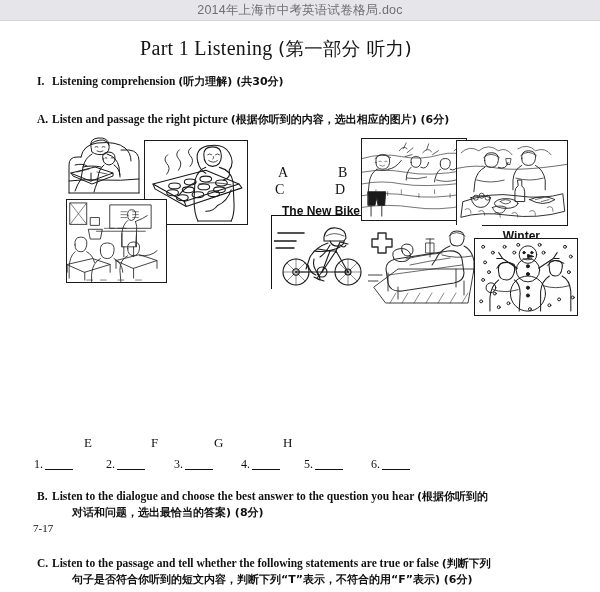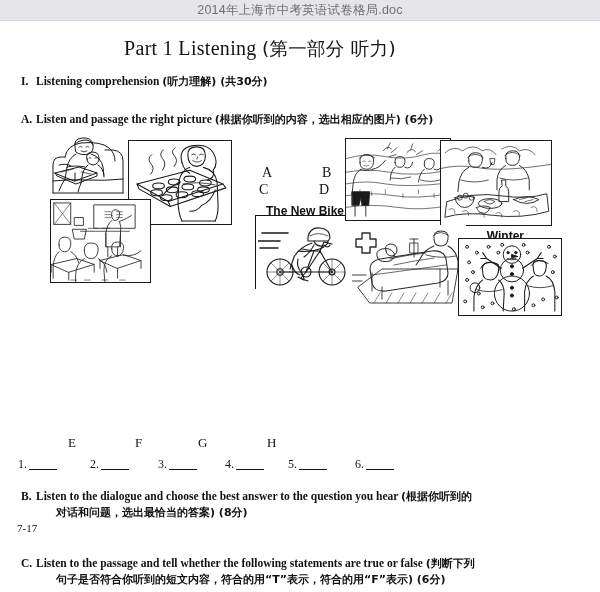--- a/index.html
+++ b/index.html
@@ -28,21 +28,21 @@
     font-family: "Liberation Sans", "DejaVu Sans", sans-serif;
     font-size: 12.5px;
     color: #6f6f74;
     letter-spacing: .2px;
     white-space: nowrap;
   }
 
   
   #page {
     position: absolute;
-    left: 0; top: 27px;
+    left: 16px; top: 27px;
     width: 520px; height: 565px;
     background: #fff;
   }
 
   
   .part-title {
     text-align: center;
     font-size: 20px;
     margin-top: 9px;
     color: #141414;
@@ -540,17 +540,17 @@
   </div>
 
   <div class="sec" id="sec-B">
     <span class="marker">B.</span>
     <span class="body"><span>Listen to the dialogue and choose the best answer to the question you hear </span><span class="cn">(根据你听到的</span><span class="cn wrap2">对话和问题，选出最恰当的答案) (8分)</span></span>
   </div>
   <div class="rangetag">7-17</div>
 
   <div class="sec" id="sec-C">
     <span class="marker">C.</span>
-    <span class="body"><span>Listen to the passage and tell whether the following statements are true or false </span><span class="cn">(判断下列</span><span class="cn wrap2">句子是否符合你听到的短文内容，符合的用“T”表示，符合的用“F”表示) (6分)</span></span>
+    <span class="body"><span>Listen to the passage and tell whether the following statements are true or false </span><span class="cn">(判断下列</span><span class="cn wrap2">句子是否符合你听到的短文内容，判断下列“T”表示，不符合的用“F”表示) (6分)</span></span>
   </div>
   <div class="rangetag">15-20</div>
 
 </div>
 
 </body></html>

